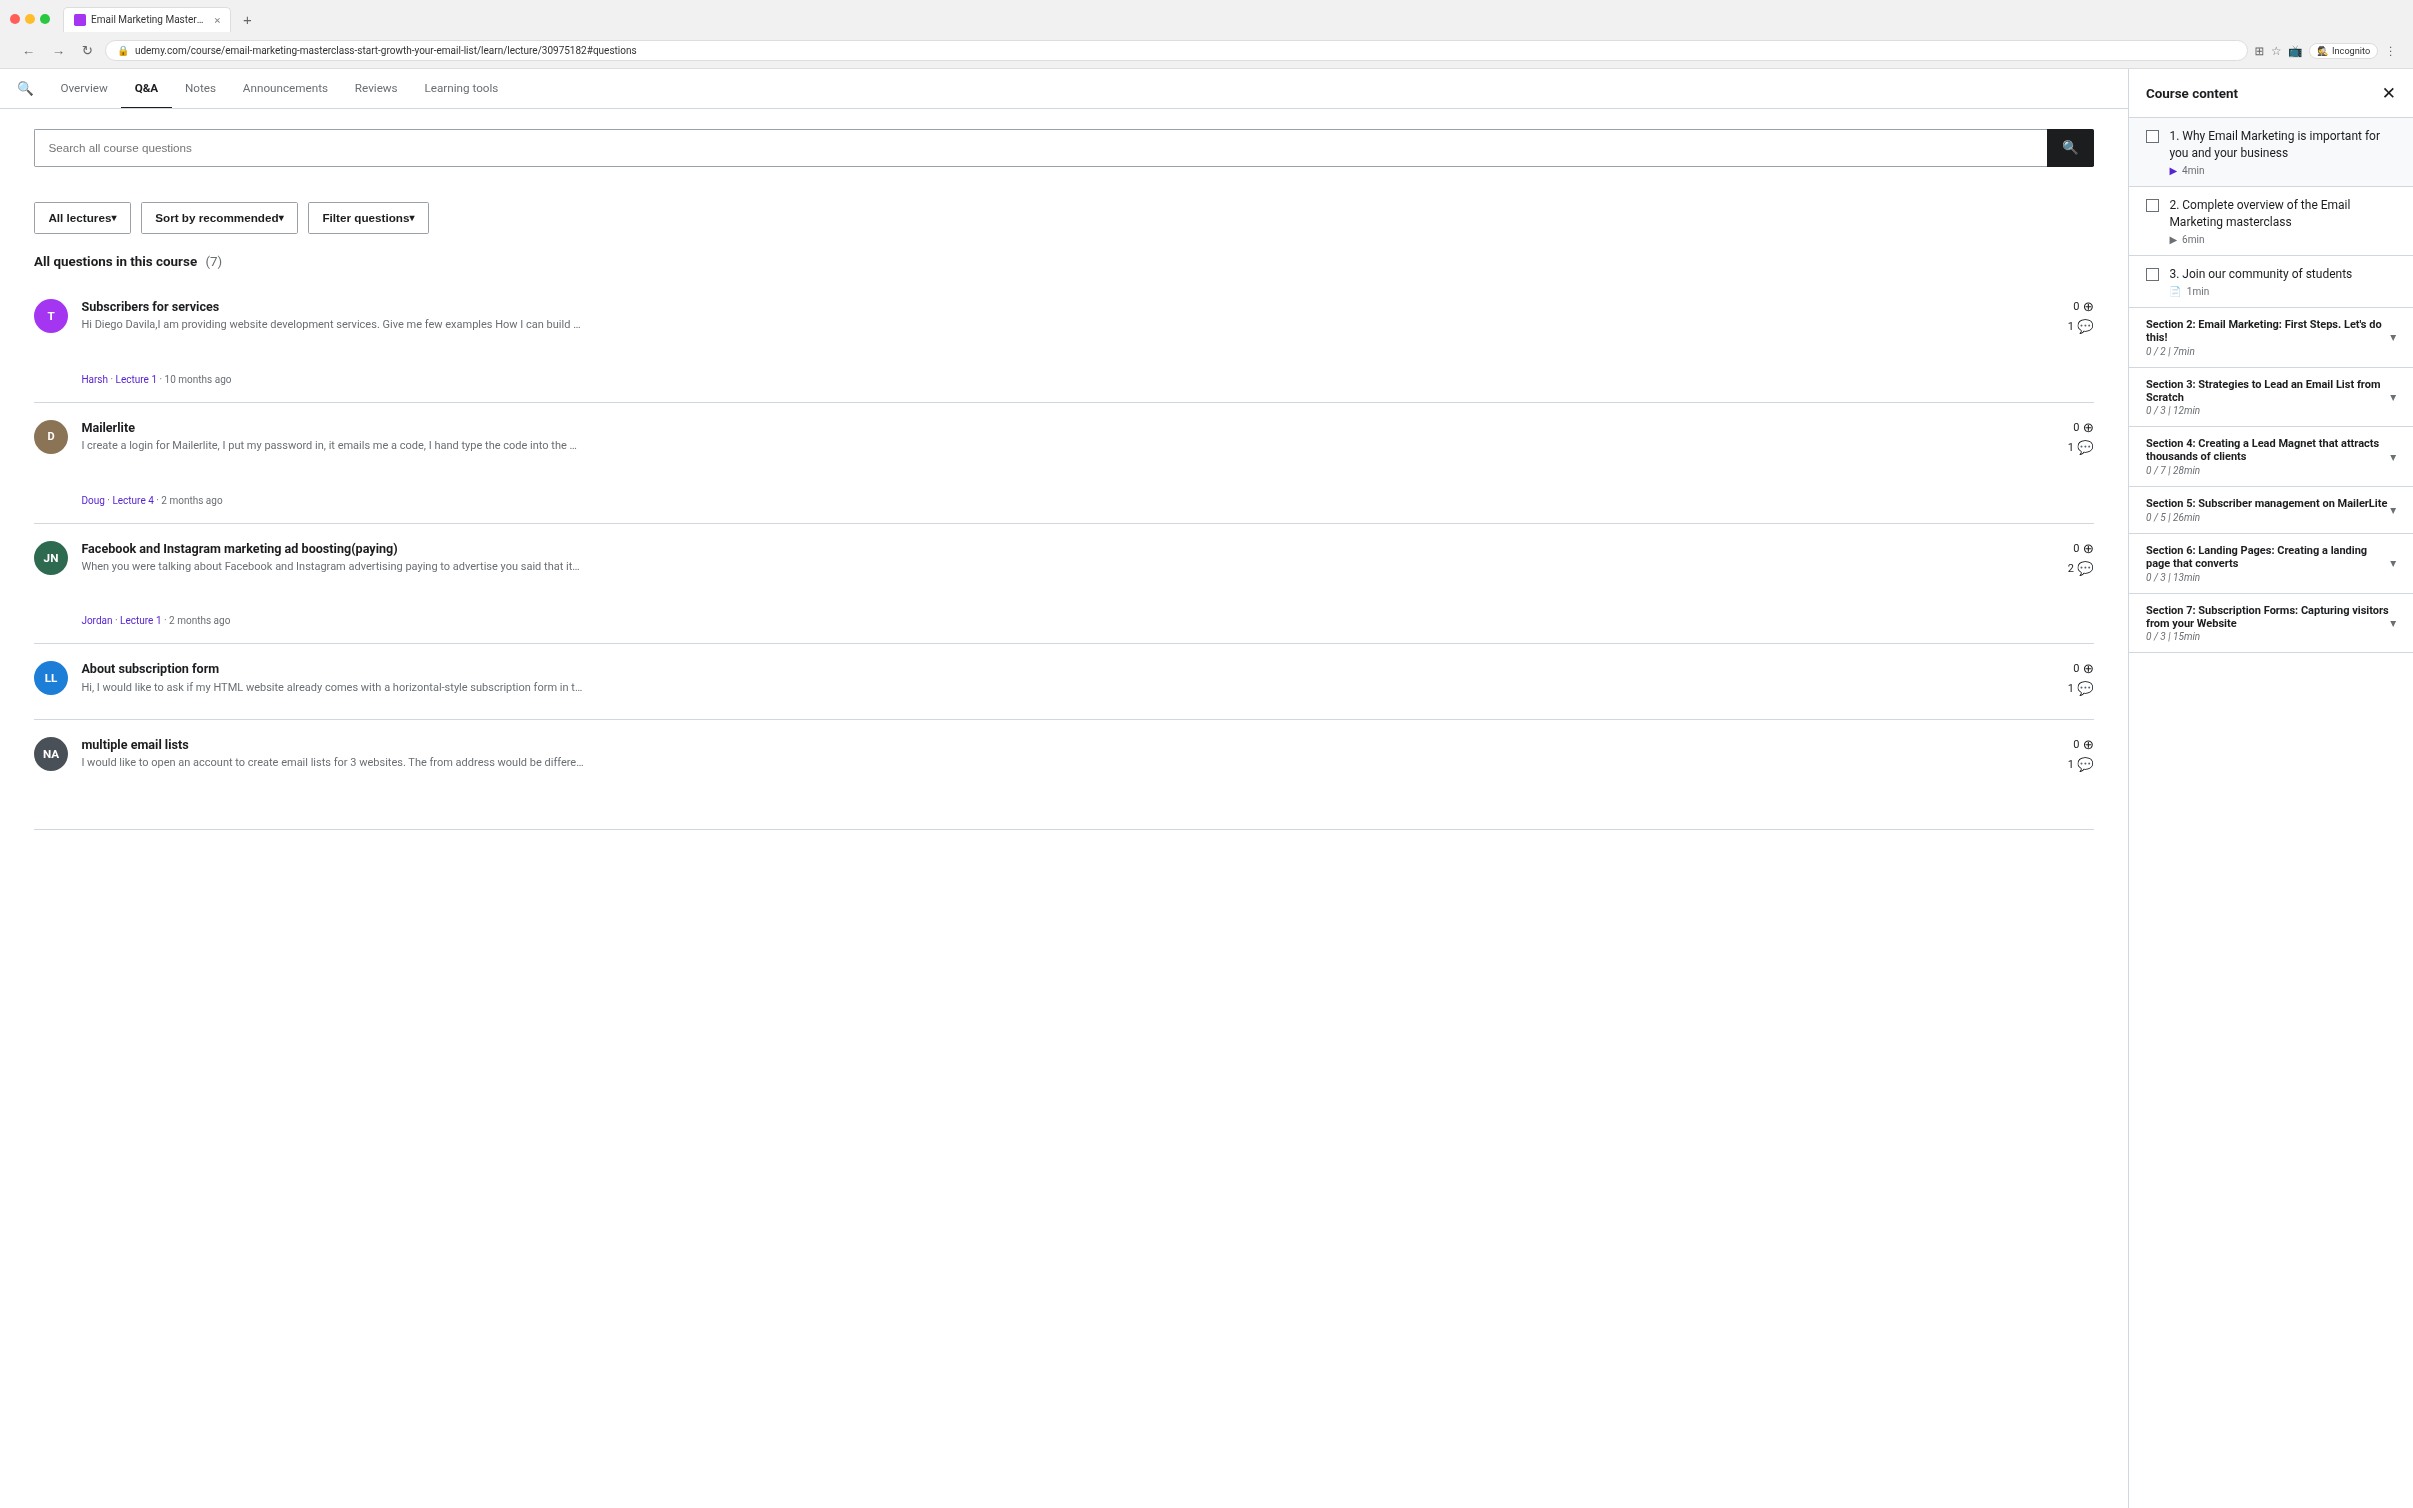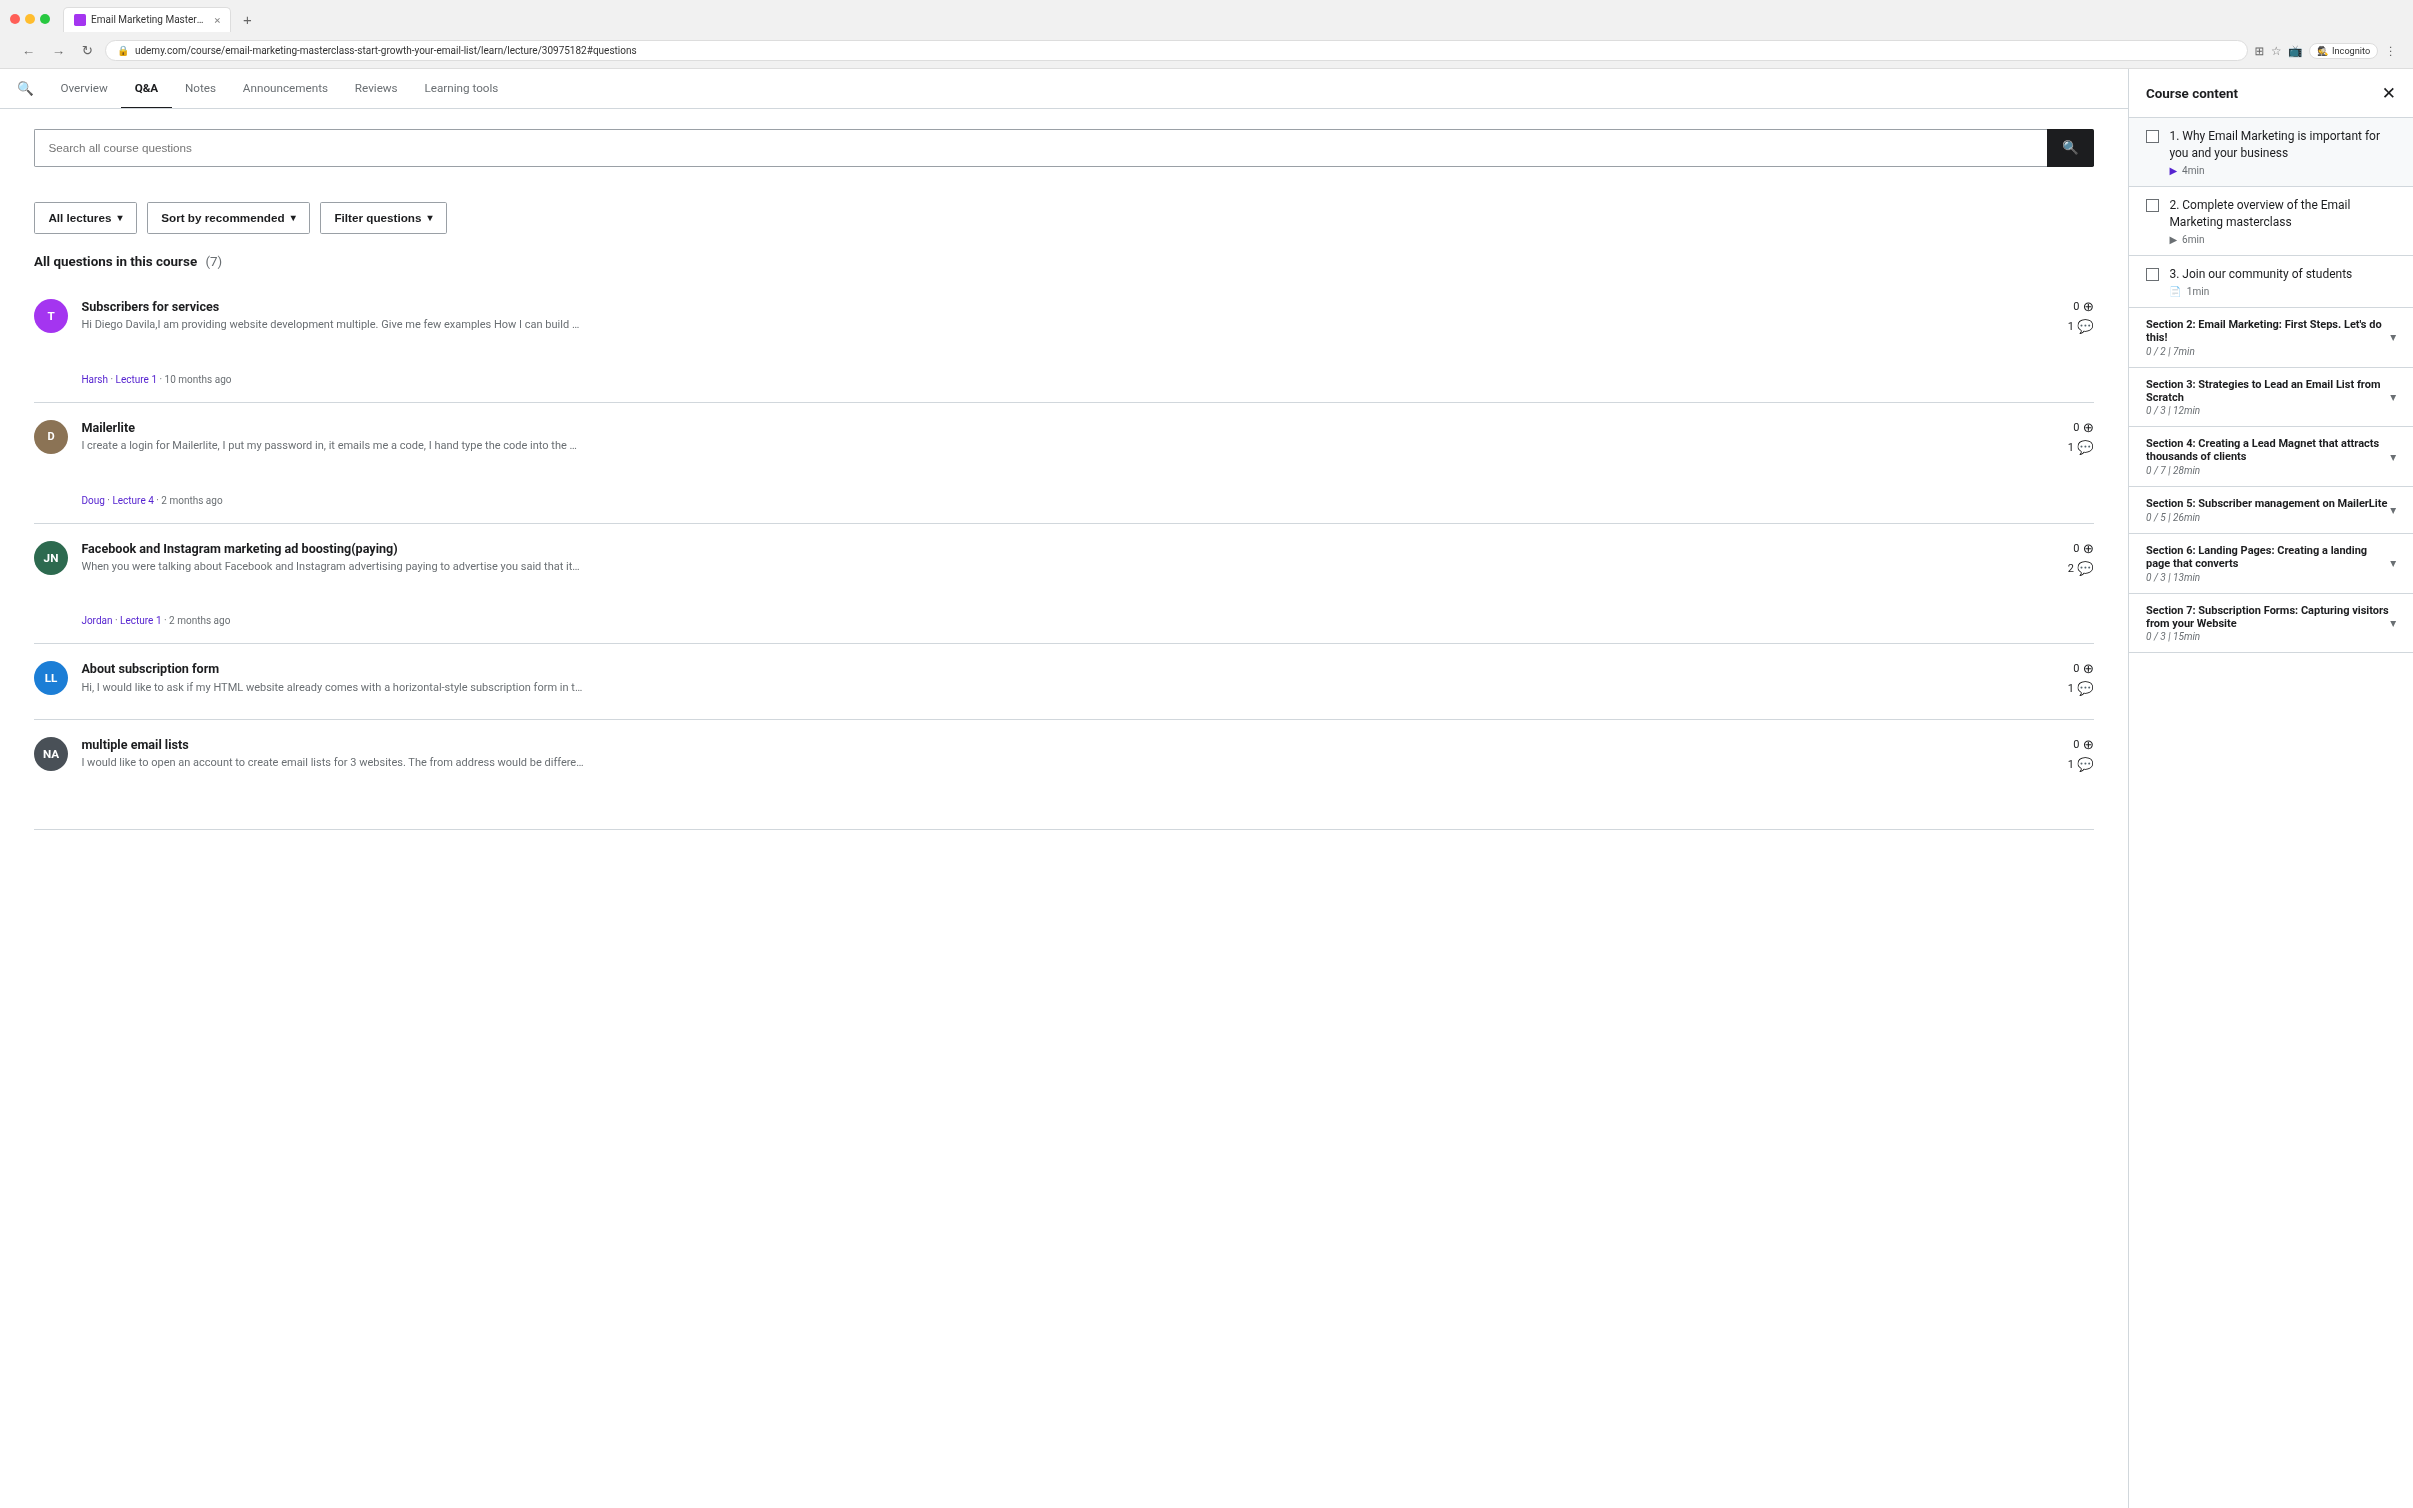--- a/index.html
+++ b/index.html
@@ -121,21 +121,21 @@
       cursor: pointer;
       border-radius: 0 1.7px 1.7px 0;
       color: #fff;
       font-size: 13.4px;
     }
 
     .filter-row {
       display: flex; gap: 10px; margin-bottom: 20px;
     }
     .filter-btn {
-      display: flex; align-items: center; gap: 6px;
+      display: flex; align-items: center; gap: 0;
       border: 0.8px solid #9aa0a6;
       background: #fff;
       padding: 8.4px 13.4px;
       font-size: 11.7px;
       cursor: pointer;
       border-radius: 1.7px;
       font-weight: 700;
       color: #1c1d1f;
     }
     .filter-btn .chevron { font-size: 10px; }
@@ -341,21 +341,21 @@
         <span>All questions in this course</span>
         <span class="section-count">(7)</span>
       </div>
 
       <div class="question-list">
 
         <div class="question-item">
           <div class="avatar" style="background:#a435f0;">T</div>
           <div class="question-body">
             <div class="question-title">Subscribers for services</div>
-            <div class="question-preview">Hi Diego Davila,I am providing website development multiple. Give me few examples How I can build …</div>
+            <div class="question-preview">Hi Diego Davila,I am providing website development services. Give me few examples How I can build …</div>
             <div class="question-meta">
               <a href="#">Harsh</a>
               · <a href="#">Lecture 1</a> · 10 months ago
             </div>
           </div>
           <div class="question-stats">
             <div class="stat-row">
               <span>0</span>
               <span class="upvote-icon">⊕</span>
             </div>

